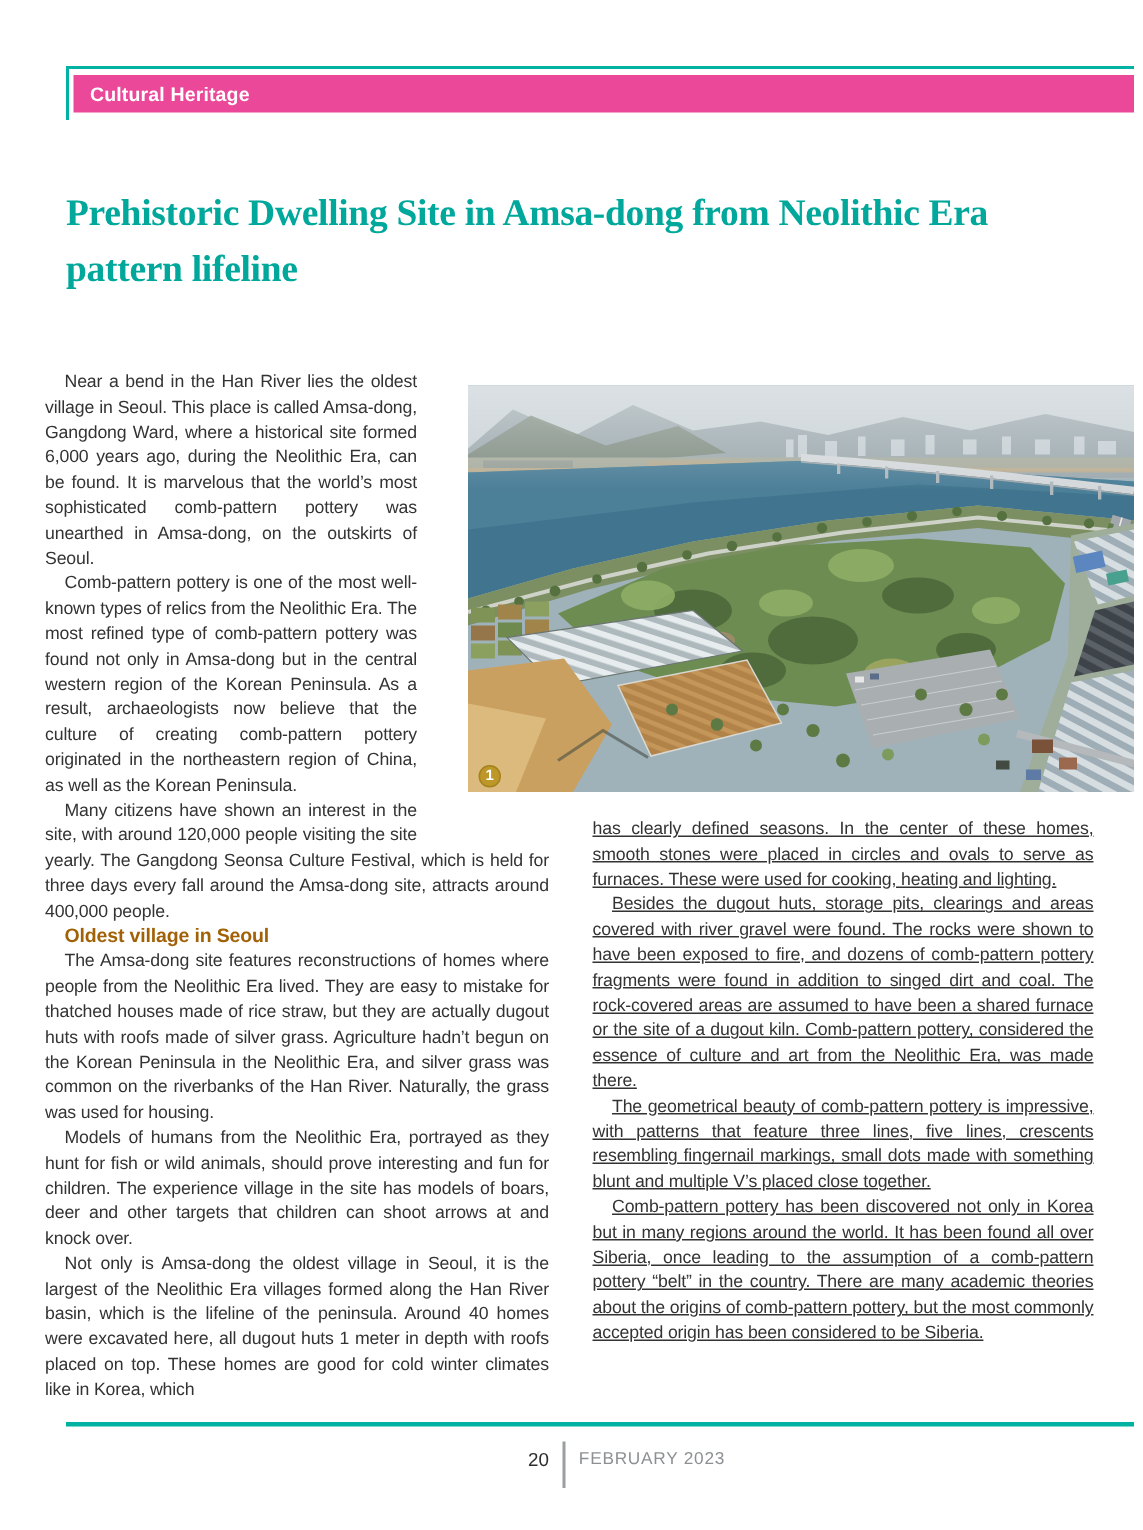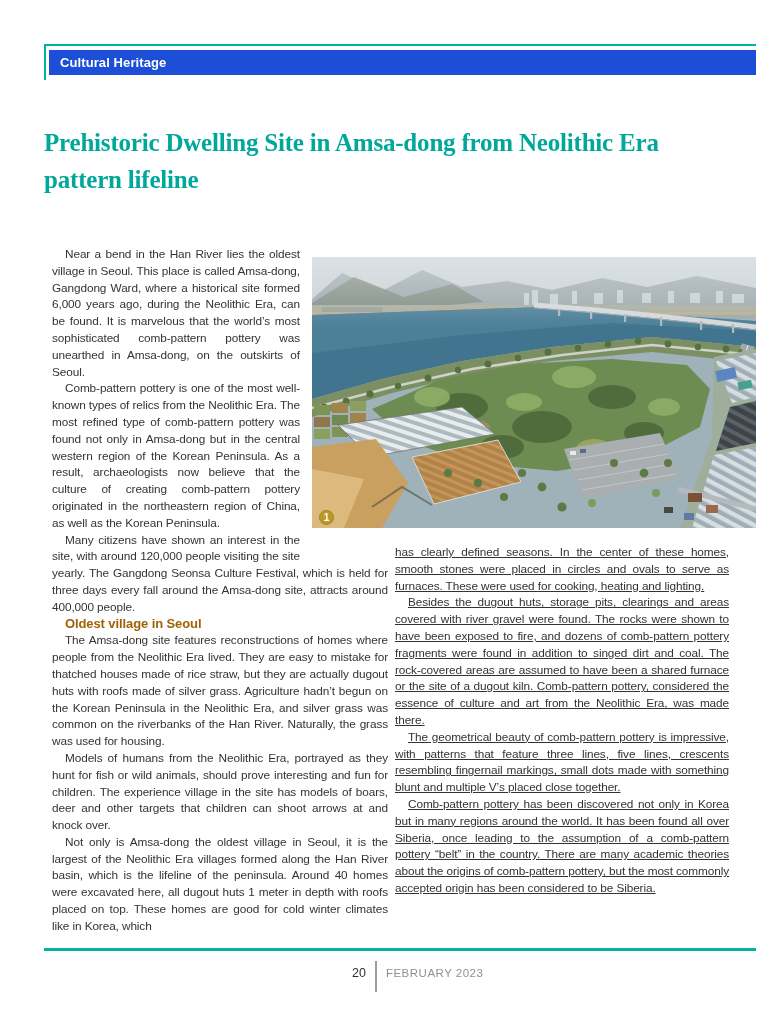--- a/index.html
+++ b/index.html
@@ -9,41 +9,41 @@
     -webkit-font-smoothing:antialiased;
   }
   .page{position:absolute;inset:0;overflow:hidden;}
 
   
   .kicker-outer{
     position:absolute;left:44px;top:44px;width:712px;height:36px;
     border-top:2px solid #00b2a1;border-left:2px solid #00b2a1;box-sizing:border-box;
   }
   .kicker-bar{
-    margin:4px 0 0 3px;height:25px;background:#1d4ed8;color:#ffffff;
+    margin:4px 0 0 3px;height:25px;background:#ec4899;color:#ffffff;
     font-size:13px;font-weight:700;line-height:25px;padding-left:11px;
     letter-spacing:.1px;
   }
 
   
   .title{
     position:absolute;left:44px;top:124px;width:714px;
     color:#00a79b;font-family:"Liberation Serif","DejaVu Serif",serif;
     font-weight:700;font-size:25px;line-height:37px;letter-spacing:-0.2px;
   }
   .title div{white-space:nowrap;}
 
   
   .body-text{
     font-size:11.8px;line-height:16.8px;color:#333333;text-align:justify;
     letter-spacing:-0.1px;
   }
   .body-text p{margin:0;text-indent:13px;}
   .body-text p.no-indent{text-indent:0;}
-  .col-left{position:absolute;left:52px;top:246px;width:336px;}
+  .col-left{position:absolute;left:30px;top:246px;width:336px;}
   .col-right{position:absolute;left:395px;top:544px;width:334px;text-decoration:underline;}
   .wrap-spacer{float:right;width:88px;height:318px;}
   .section-heading{
     color:#a16207;font-size:13px;font-weight:700;margin:14px 0 5px 0;
     text-align:left;text-indent:0;letter-spacing:-0.1px;
   }
 
   
   .photo{
     position:absolute;left:312px;top:257px;width:444px;height:271px;

